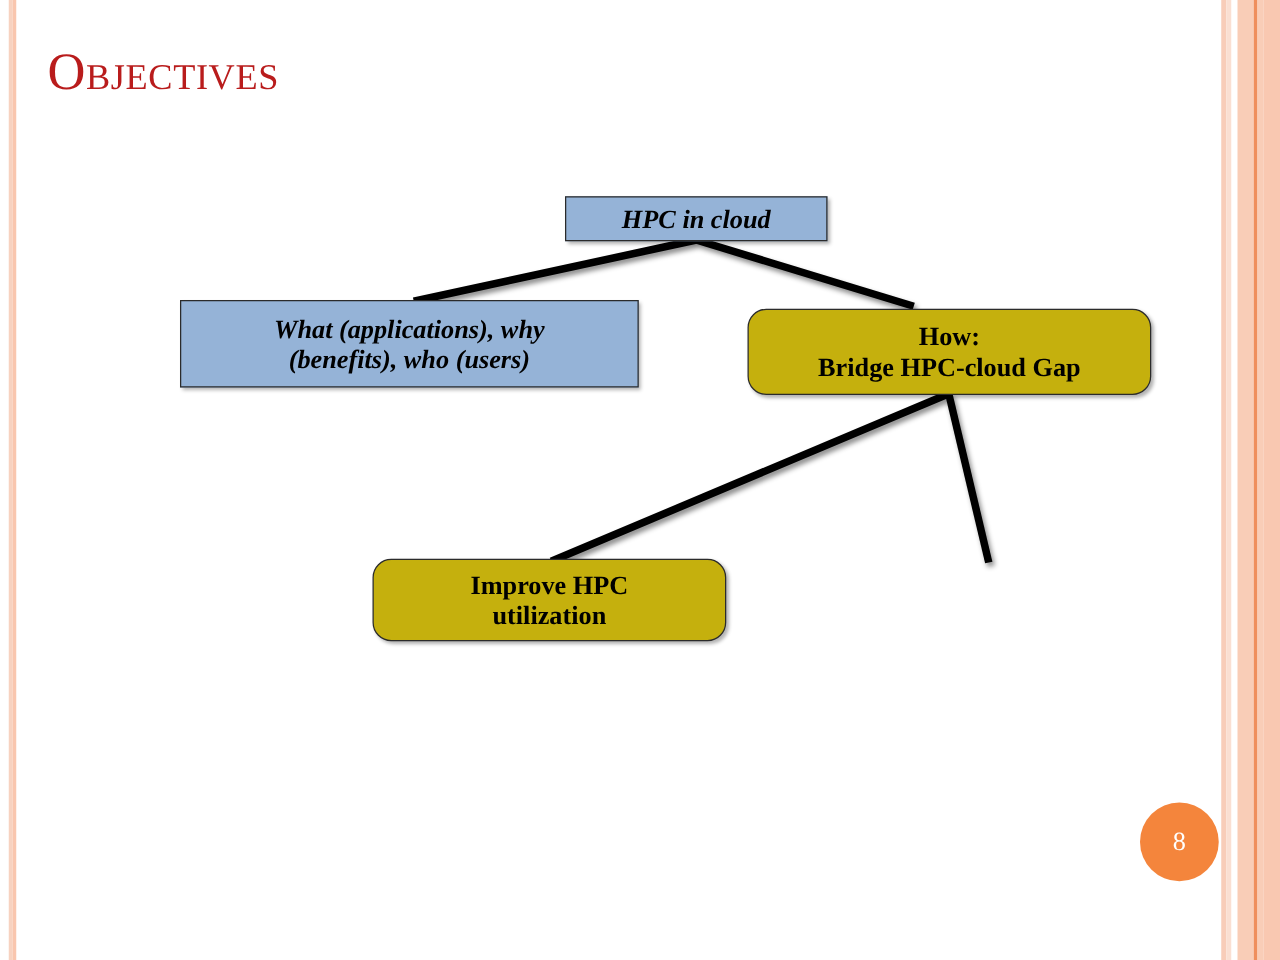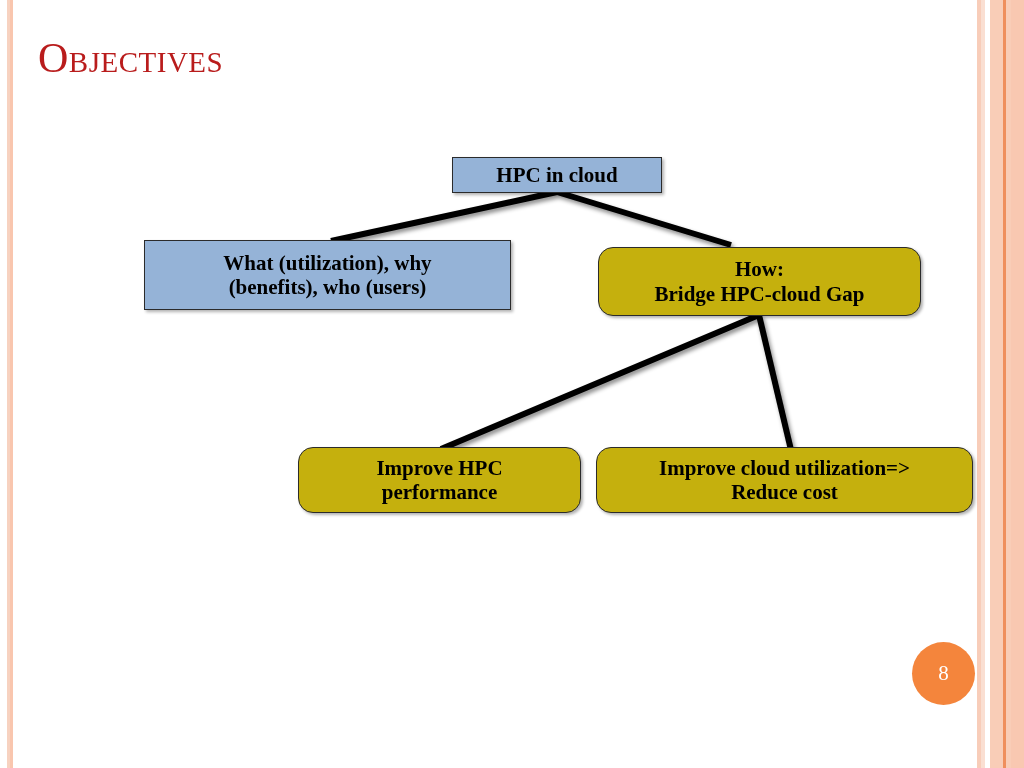--- a/index.html
+++ b/index.html
@@ -64,21 +64,21 @@
     display: flex;
     align-items: center;
     justify-content: center;
     text-align: center;
     font-weight: bold;
     color: #000000;
     line-height: 1.16;
     box-shadow: 2px 2px 3px rgba(0,0,0,0.30);
     white-space: pre-line;
   }
-  .node.blue  { background: #95b3d7; }
+  .node.blue  { background: #95b3d7; font-style: italic; }
   .node.olive { background: #c5b00d; border-radius: 15px; }
 
   #node-root        { left: 452px; top: 157px; width: 210px; height: 36px; font-size: 21px; }
   #node-what        { left: 144px; top: 240px; width: 367px; height: 70px; font-size: 21px; }
   #node-how         { left: 598px; top: 247px; width: 323px; height: 69px; font-size: 21px; }
   #node-improve-hpc { left: 298px; top: 447px; width: 283px; height: 66px; font-size: 21px; }
   #node-improve-cloud { left: 596px; top: 447px; width: 377px; height: 66px; font-size: 21px; }
 
   
   #page-number-badge {
@@ -122,27 +122,25 @@
     <g id="edge-group" filter="url(#edgeShadow)" stroke="#000000" stroke-width="6" stroke-linecap="butt" fill="none">
         <line x1="557" y1="192" x2="331" y2="241"></line>
         <line x1="557" y1="192" x2="731" y2="245"></line>
         <line x1="759" y1="315" x2="441" y2="449"></line>
         <line x1="759" y1="315" x2="791" y2="450"></line>
       </g>
   </svg>
 
   <div id="node-root" class="node blue" style="left: 452px; top: 157px; width: 210px; height: 36px; background: rgb(149, 179, 215); border-color: rgb(43, 43, 43);">HPC in cloud</div>
 
-  <div id="node-what" class="node blue" style="left: 144px; top: 240px; width: 367px; height: 70px; background: rgb(149, 179, 215); border-color: rgb(43, 43, 43);">What (utilization), why
+  <div id="node-what" class="node blue" style="left: 144px; top: 240px; width: 367px; height: 70px; background: rgb(149, 179, 215); border-color: rgb(43, 43, 43);">What (applications), why
 (benefits), who (users)</div>
 
   <div id="node-how" class="node olive" style="left: 598px; top: 247px; width: 323px; height: 69px; background: rgb(197, 176, 13); border-color: rgb(43, 43, 43);">How:
 Bridge HPC-cloud Gap</div>
 
   <div id="node-improve-hpc" class="node olive" style="left: 298px; top: 447px; width: 283px; height: 66px; background: rgb(197, 176, 13); border-color: rgb(43, 43, 43);">Improve HPC
-performance</div>
+utilization</div>
 
-  <div id="node-improve-cloud" class="node olive" style="left: 596px; top: 447px; width: 377px; height: 66px; background: rgb(197, 176, 13); border-color: rgb(43, 43, 43);">Improve cloud utilization=&gt;
-Reduce cost</div>
 
   <div id="page-number-badge">8</div>
 
 </div>
 
 </body></html>

